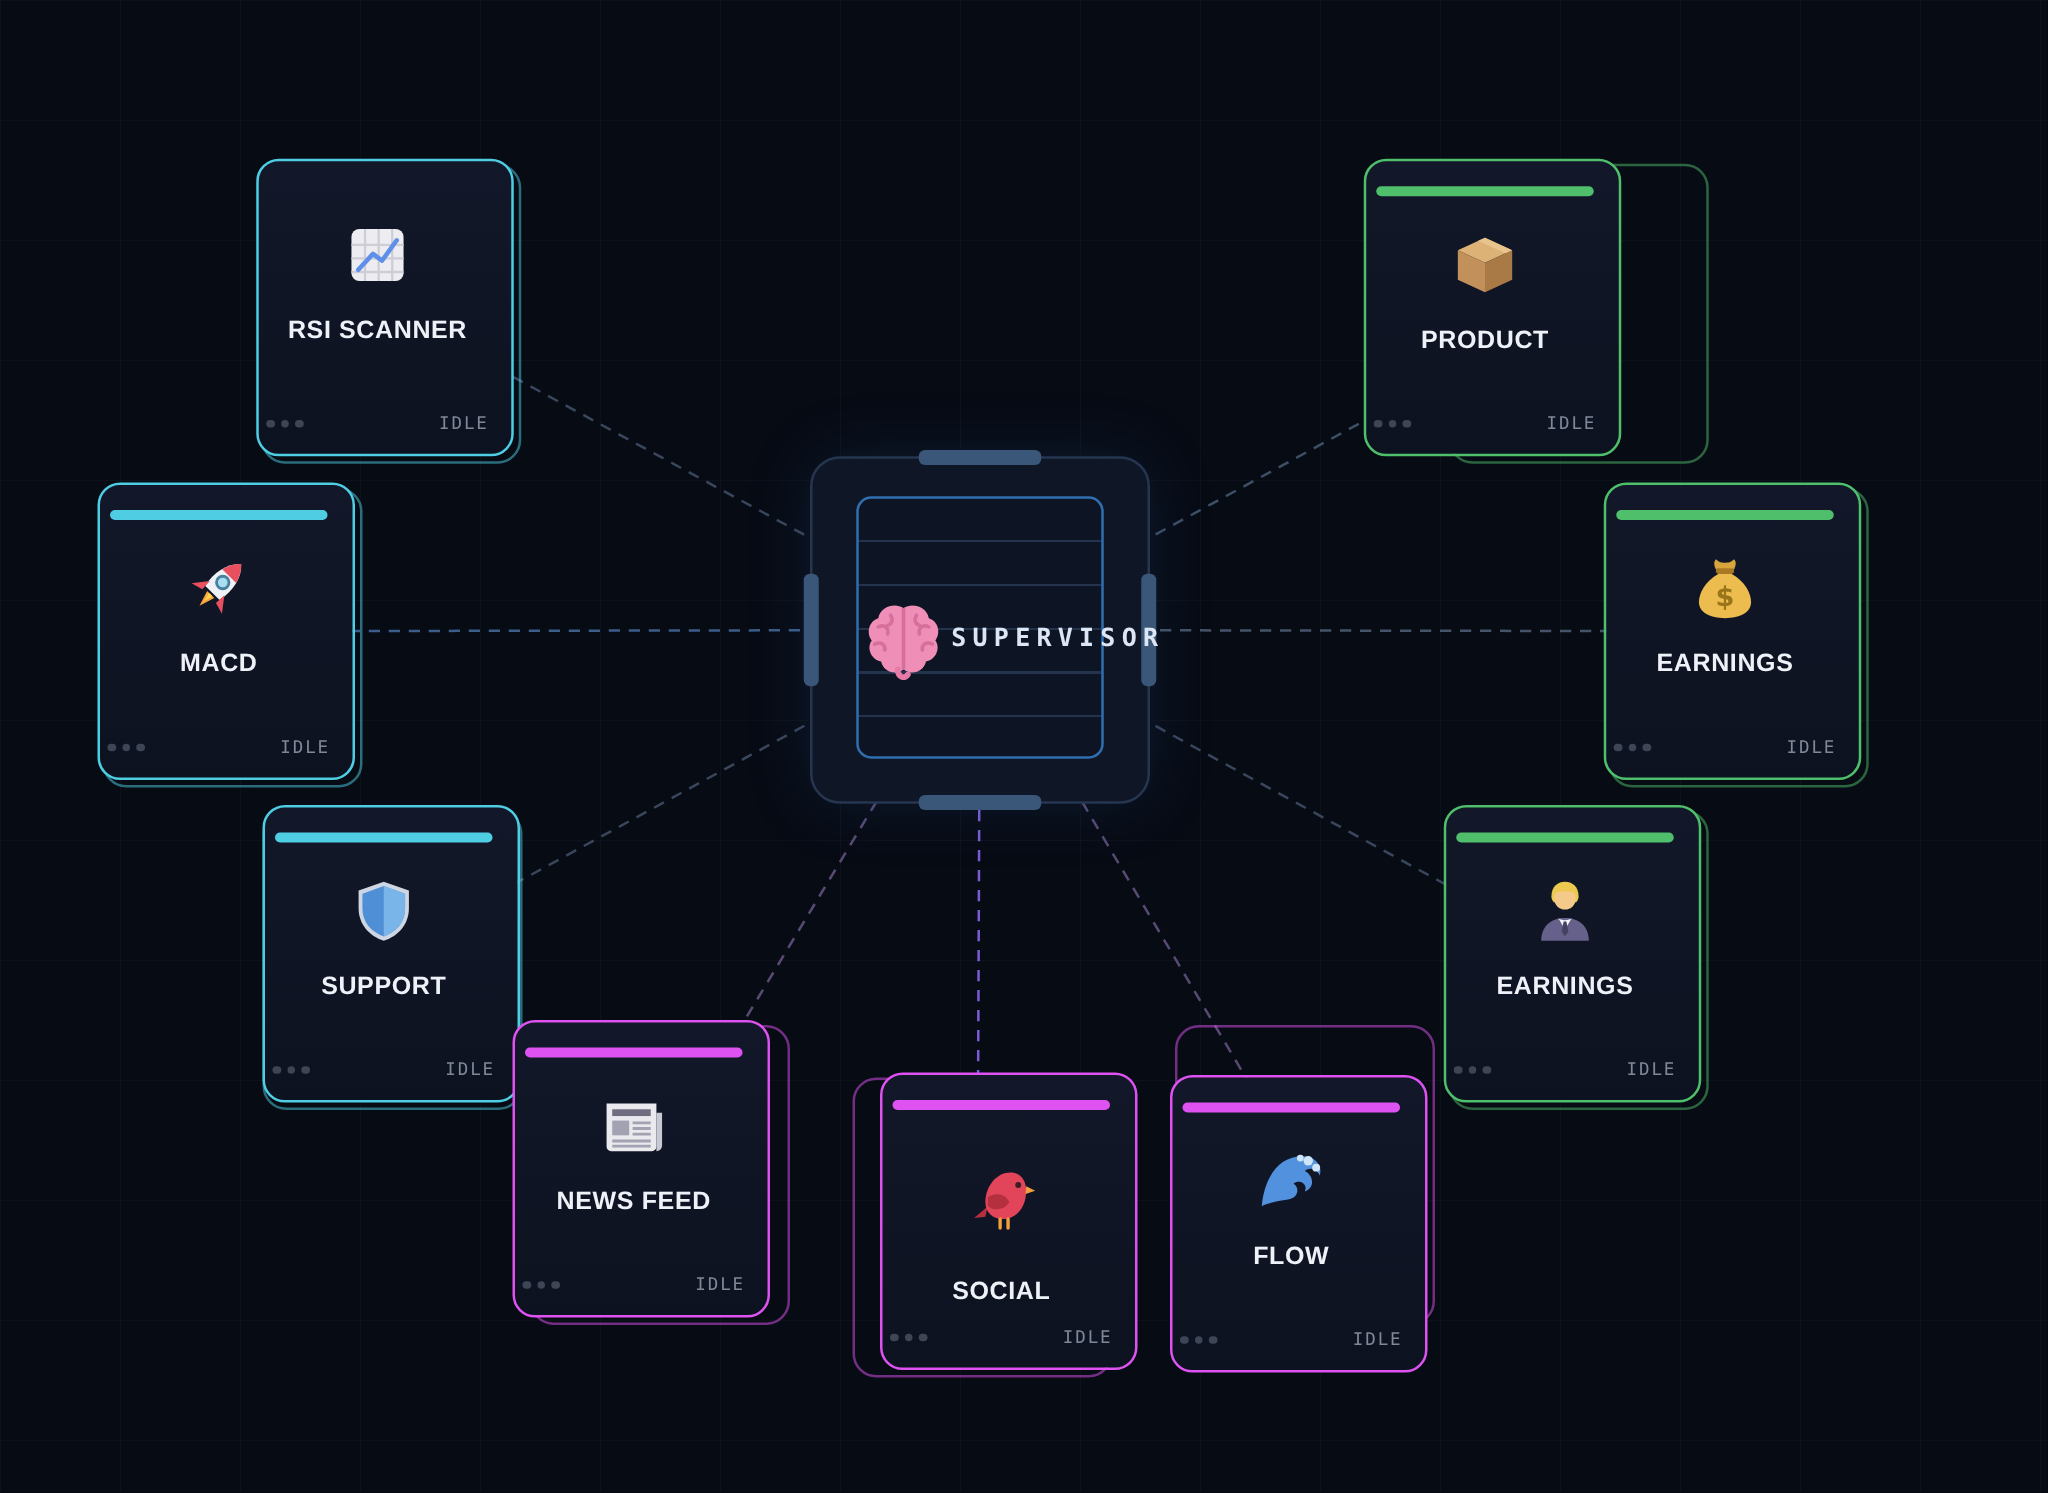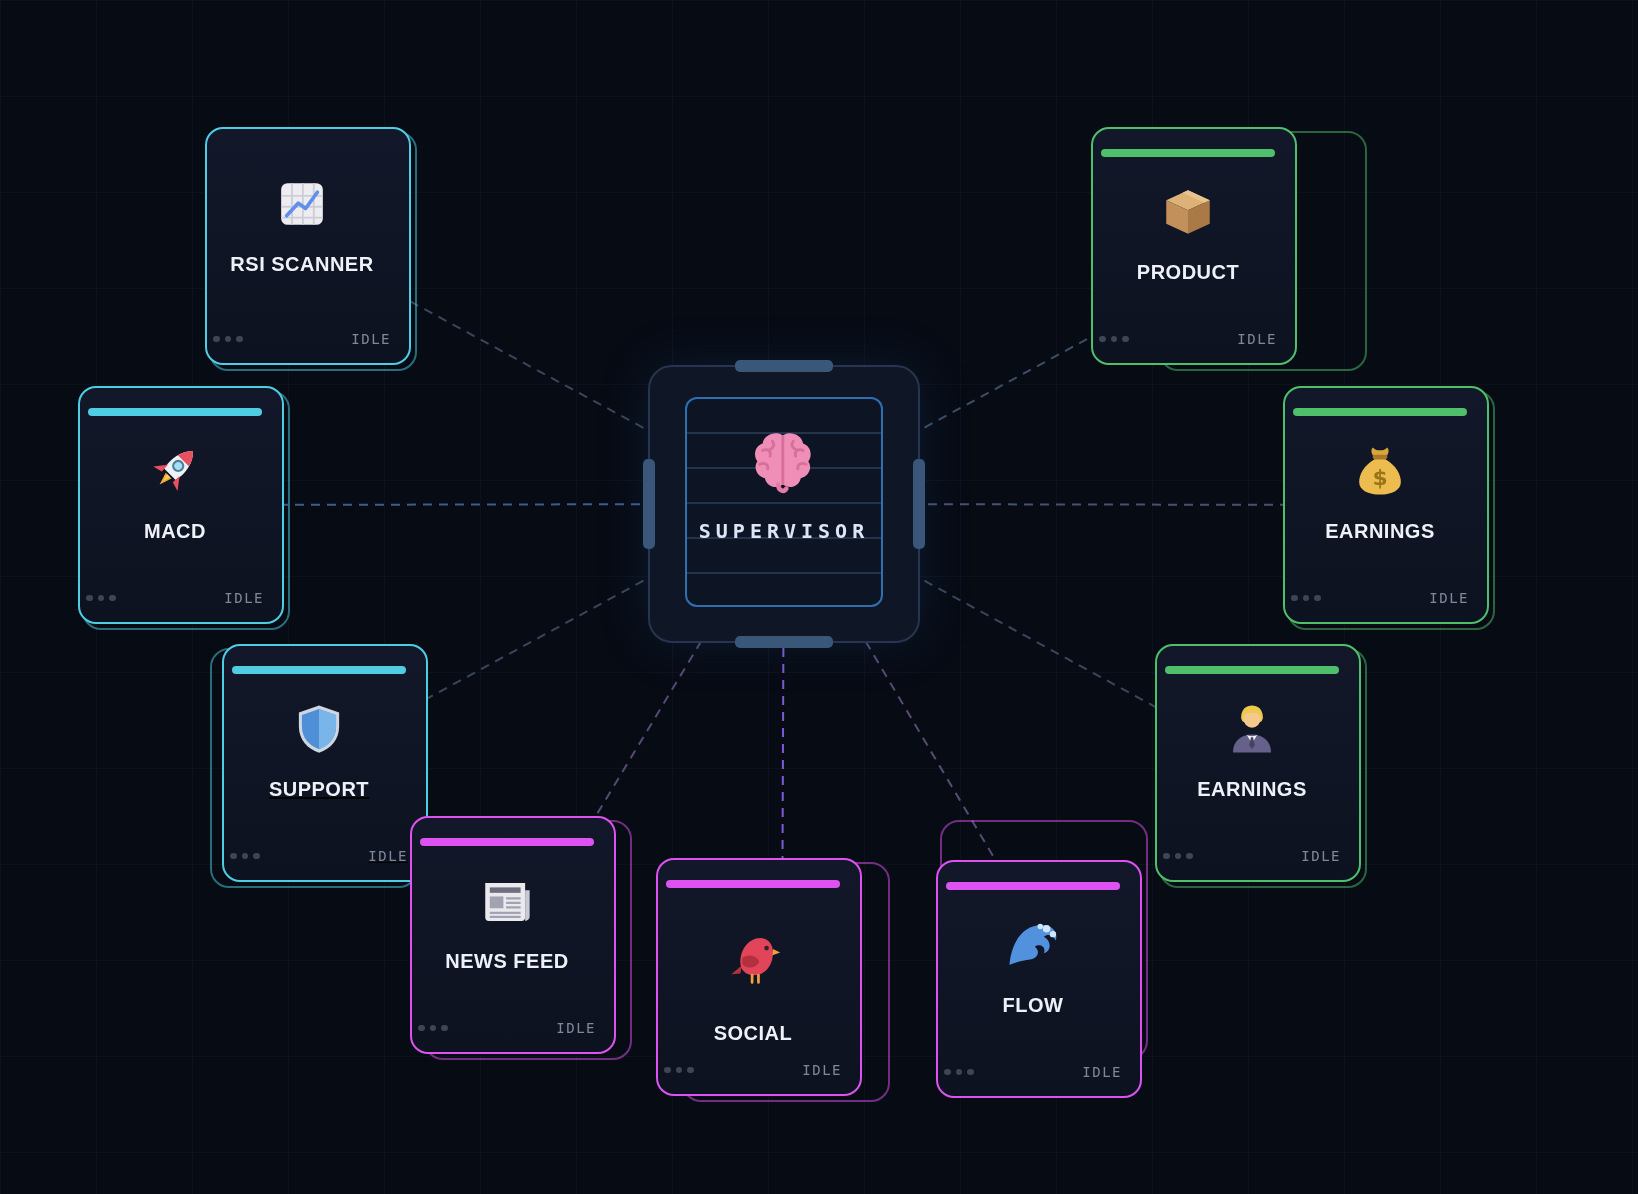--- a/index.html
+++ b/index.html
@@ -74,21 +74,21 @@
   .tab-bottom { width:98px; height:12px; left:50%; bottom:-7px; transform:translateX(-50%); }
   .tab-left   { width:12px; height:90px; top:50%;  left:-7px;  transform:translateY(-50%); }
   .tab-right  { width:12px; height:90px; top:50%;  right:-7px; transform:translateY(-50%); }
   .screen {
     position:absolute; left:35px; right:35px; top:30px; bottom:34px;
     background:
       repeating-linear-gradient(to bottom, transparent 0 33px, rgba(90,120,170,0.30) 33px 35px),
       #0d1524;
     border:2px solid #2f6fb0;
     border-radius:12px;
-    display:flex; flex-direction:column; align-items:center;
+    display:flex; flex-direction:row; align-items:center;
   }
   .sup-icon { margin-top:26px; }
   .sup-label {
     margin-top:16px;
     font-family:"DejaVu Sans Mono", monospace;
     font-size:20px; color:#dce6f5; letter-spacing:5px; font-weight:bold;
   }
 </style>
 </head>
 <body>
@@ -158,21 +158,21 @@
     <div class="card-footer">
       <div class="dots">
           <i></i>
           <i></i>
           <i></i>
         </div>
       <div class="status">IDLE</div>
     </div>
   </div>
 
-  <div class="card" style="left: 222px; top: 644px; text-decoration: underline; --accent: #4ecde3;">
+  <div class="card" style="left: 210px; top: 644px; --accent: #4ecde3;">
     <div class="topbar"></div>
     <div class="card-icon">
       <svg viewBox="0 0 64 64" width="56" height="56">
         <path d="M32 5 L55 13 V29 C55 44 45.5 54.5 32 59 C18.5 54.5 9 44 9 29 V13Z" fill="#cdd6e2"></path>
         <path d="M32 9 L51.5 16 V29.5 C51.5 42 43.5 51 32 55 C20.5 51 12.5 42 12.5 29.5 V16Z" fill="#4f8fd6"></path>
         <path d="M32 9 L51.5 16 V29.5 C51.5 42 43.5 51 32 55Z" fill="#7ab5ea"></path>
       </svg>
     </div>
     <div class="card-label">SUPPORT</div>
     <div class="card-footer">
@@ -265,21 +265,21 @@
     <div class="card-footer">
       <div class="dots">
           <i></i>
           <i></i>
           <i></i>
         </div>
       <div class="status">IDLE</div>
     </div>
   </div>
 
-  <div class="card" style="left: 656px; top: 858px; gap: 15px; --accent: #dd52f0;">
+  <div class="card" style="left: 704px; top: 858px; gap: 15px; --accent: #dd52f0;">
     <div class="topbar"></div>
     <div class="card-icon">
       <svg viewBox="0 0 64 64" width="58" height="58">
         <path d="M20 40 L8 50 L18 49Z" fill="#b5303f"></path>
         <path d="M40 10 C49 10 54 17 54 26 C54 41 45 51 33 51 C24 51 18 45 18 36 C18 22 28 10 40 10Z" fill="#e2455a"></path>
         <path d="M54 22 L62 26 L53.5 29Z" fill="#f2a03e"></path>
         <circle cx="47" cy="21" r="2.6" fill="#3a1e22"></circle>
         <path d="M20 32 C27 27 36 29 39 36 C35 44 24 44 20 39Z" fill="#b5303f"></path>
         <path d="M31 51 V59 M38 51 V59" stroke="#f2a03e" stroke-width="3" stroke-linecap="round"></path>
       </svg>

